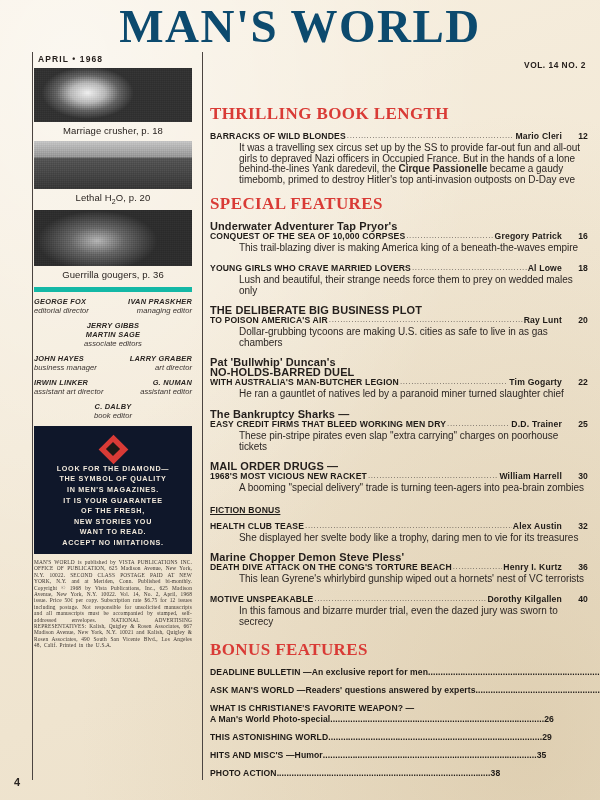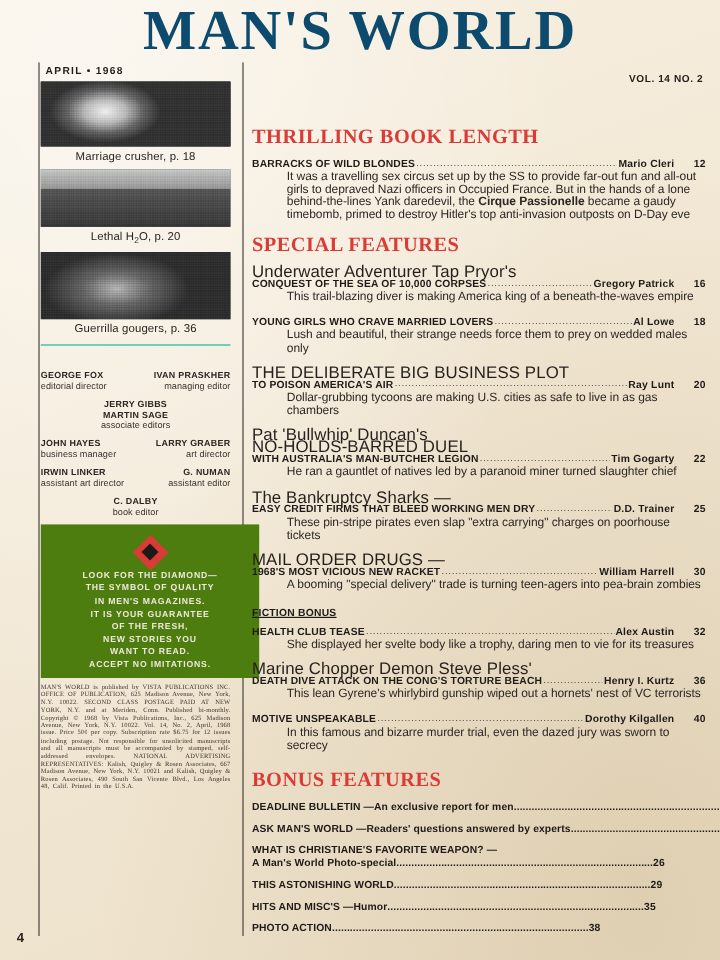--- a/index.html
+++ b/index.html
@@ -78,35 +78,34 @@
     mix-blend-mode:overlay;
   }
   .caption{
     text-align:center;font-size:9.5px;letter-spacing:.1px;
     padding:3px 0 5px;color:#2a2421;
   }
   .caption sub{font-size:7px;}
 
   
   .staffbox{
-    margin-top:2px;border-top:1px solid #14b8a6;padding-top:20px;
-    font-size:7.4px;color:#2a2522;
+    margin-top:2px;border-top:5px solid #14b8a6;padding-top:5px;
+    font-size:7.4px;color:#2a2522;font-style:italic;
   }
   .staffrow{display:flex;justify-content:space-between;margin-bottom:6px;}
   .staffrow .cell{width:50%;}
   .staffrow .cell.right{text-align:right;}
   .nm{font-weight:700;letter-spacing:.25px;font-size:7.4px;display:block;}
   .rl{font-size:7.6px;letter-spacing:.05px;display:block;color:#3a3330;}
   .staffcenter{text-align:center;margin-bottom:6px;}
 
   
   .ad{
-    margin-top:3px;background:#4d7c0f;width:158px;height:128px;
+    margin-top:3px;background:#0f172a;width:158px;height:128px;
     position:relative;
-    padding-left:24px;
   }
   .diamond-wrap{
     position:absolute;left:50%;top:7px;transform:translateX(-50%);
     width:30px;height:34px;
   }
   .dia-out{
     position:absolute;left:0;top:0;width:21px;height:21px;
     background:#d93b36;transform:rotate(45deg);
     margin:6px 0 0 4.5px;
   }
@@ -145,21 +144,21 @@
     font-weight:700;
     color:#d93b36;
     font-size:17px;
     letter-spacing:.4px;
     margin:0 0 7px 0;
     line-height:20px;
   }
   .sechead.bonus{margin-top:13px;}
   .entry{margin-bottom:9px;}
   .kicker{
-    font-size:14px;font-weight:400;letter-spacing:.1px;line-height:10px;
+    font-size:11px;font-weight:700;letter-spacing:.1px;line-height:10px;
     color:#241f1c;
   }
   .titleline{
     display:flex;align-items:baseline;
     font-size:8.6px;font-weight:700;letter-spacing:.15px;line-height:11px;
     color:#1e1a17;white-space:nowrap;
   }
   .titleline .t{flex:0 0 auto;}
   .titleline .dots{
     flex:1 1 auto;overflow:hidden;white-space:nowrap;

